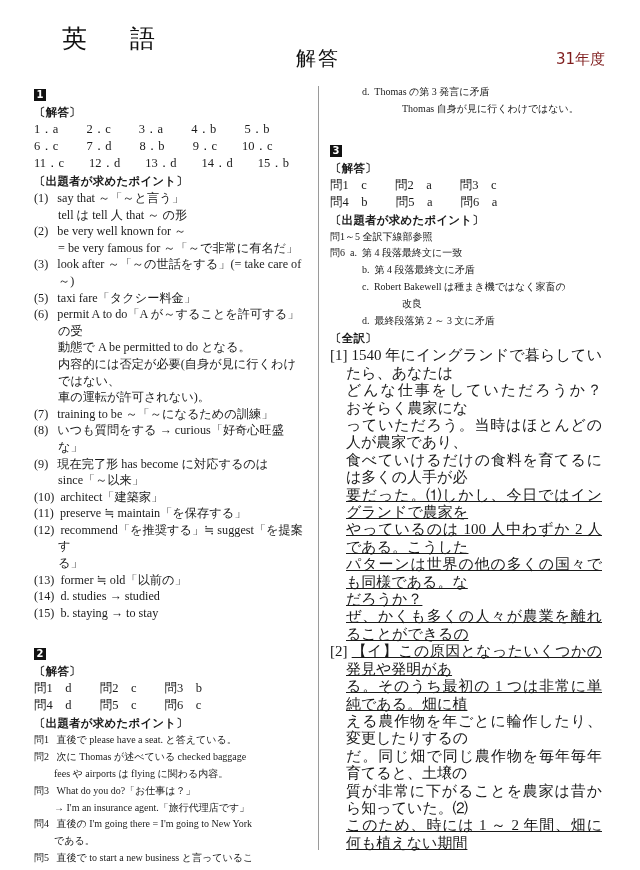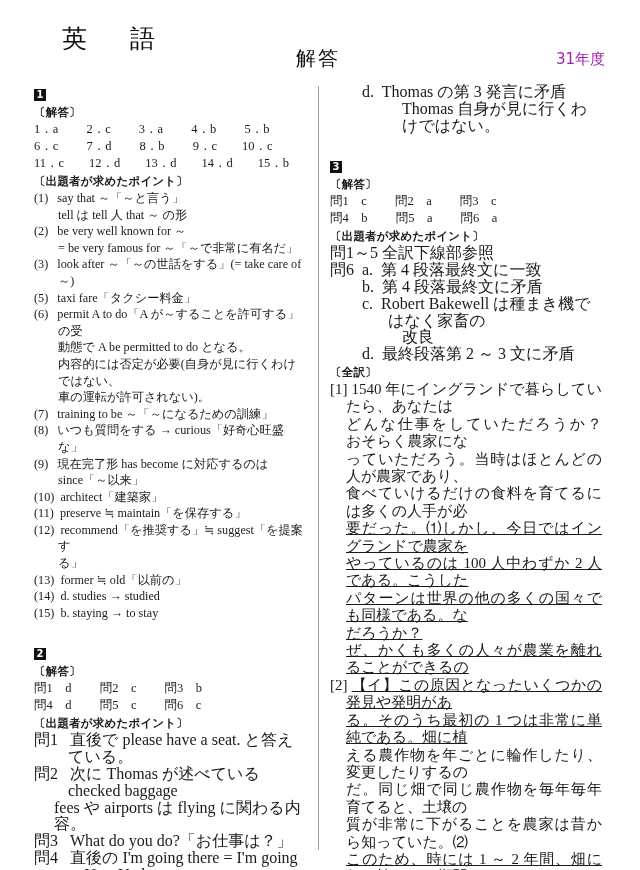--- a/index.html
+++ b/index.html
@@ -39,21 +39,21 @@
     letter-spacing: 2px;
     font-family: Liberation Serif, serif;
     color: #111;
   }
   .year-label {
     position: absolute;
     right: 35px;
     top: 50px;
     font-size: 15px;
     font-family: "DejaVu Sans", "Liberation Sans", sans-serif;
-    color: #a21caf;
+    color: #7f1d1d;
   }
 
   
   .columns {
     position: absolute;
     top: 84px;
     left: 0;
     width: 640px;
     height: 780px;
   }
@@ -112,21 +112,21 @@
     padding-left: 24px;
     text-indent: -24px;
     margin: 0;
   }
   .pt-line.cont {
     padding-left: 24px;
     text-indent: 0;
   }
 
   .mon-line {
-    font-size: 16px;
+    font-size: 10px;
     line-height: 16.8px;
     padding-left: 34px;
     text-indent: -34px;
     margin: 0;
   }
   .mon-line.cont {
     padding-left: 20px;
     text-indent: 0;
   }
   .mon-line.sub {
@@ -207,20 +207,21 @@
       <span class="sec-marker">2</span>
       <div class="bracket-head">〔解答〕</div>
       <div class="ans-row">問1　d　　 問2　c　　 問3　b</div>
       <div class="ans-row">問4　d　　 問5　c　　 問6　c</div>
       <div class="bracket-head">〔出題者が求めたポイント〕</div>
 
       <div class="mon-line"><span>問1</span>&nbsp;&nbsp; <span>直後で please have a seat. と答えている。</span></div>
       <div class="mon-line"><span>問2</span>&nbsp;&nbsp; <span>次に Thomas が述べている checked baggage</span></div>
       <div class="mon-line cont">fees や airports は flying に関わる内容。</div>
       <div class="mon-line"><span>問3</span>&nbsp;&nbsp; <span>What do you do?「お仕事は？」</span></div>
+      <div class="mon-line cont">→ I'm an insurance agent.「旅行代理店です」</div>
       <div class="mon-line"><span>問4</span>&nbsp;&nbsp; <span>直後の I'm going there = I'm going to New York</span></div>
       <div class="mon-line cont">である。</div>
       <div class="mon-line"><span>問5</span>&nbsp;&nbsp; <span>直後で to start a new business と言っているこ</span></div>
       
       
       
       
       
       
       

